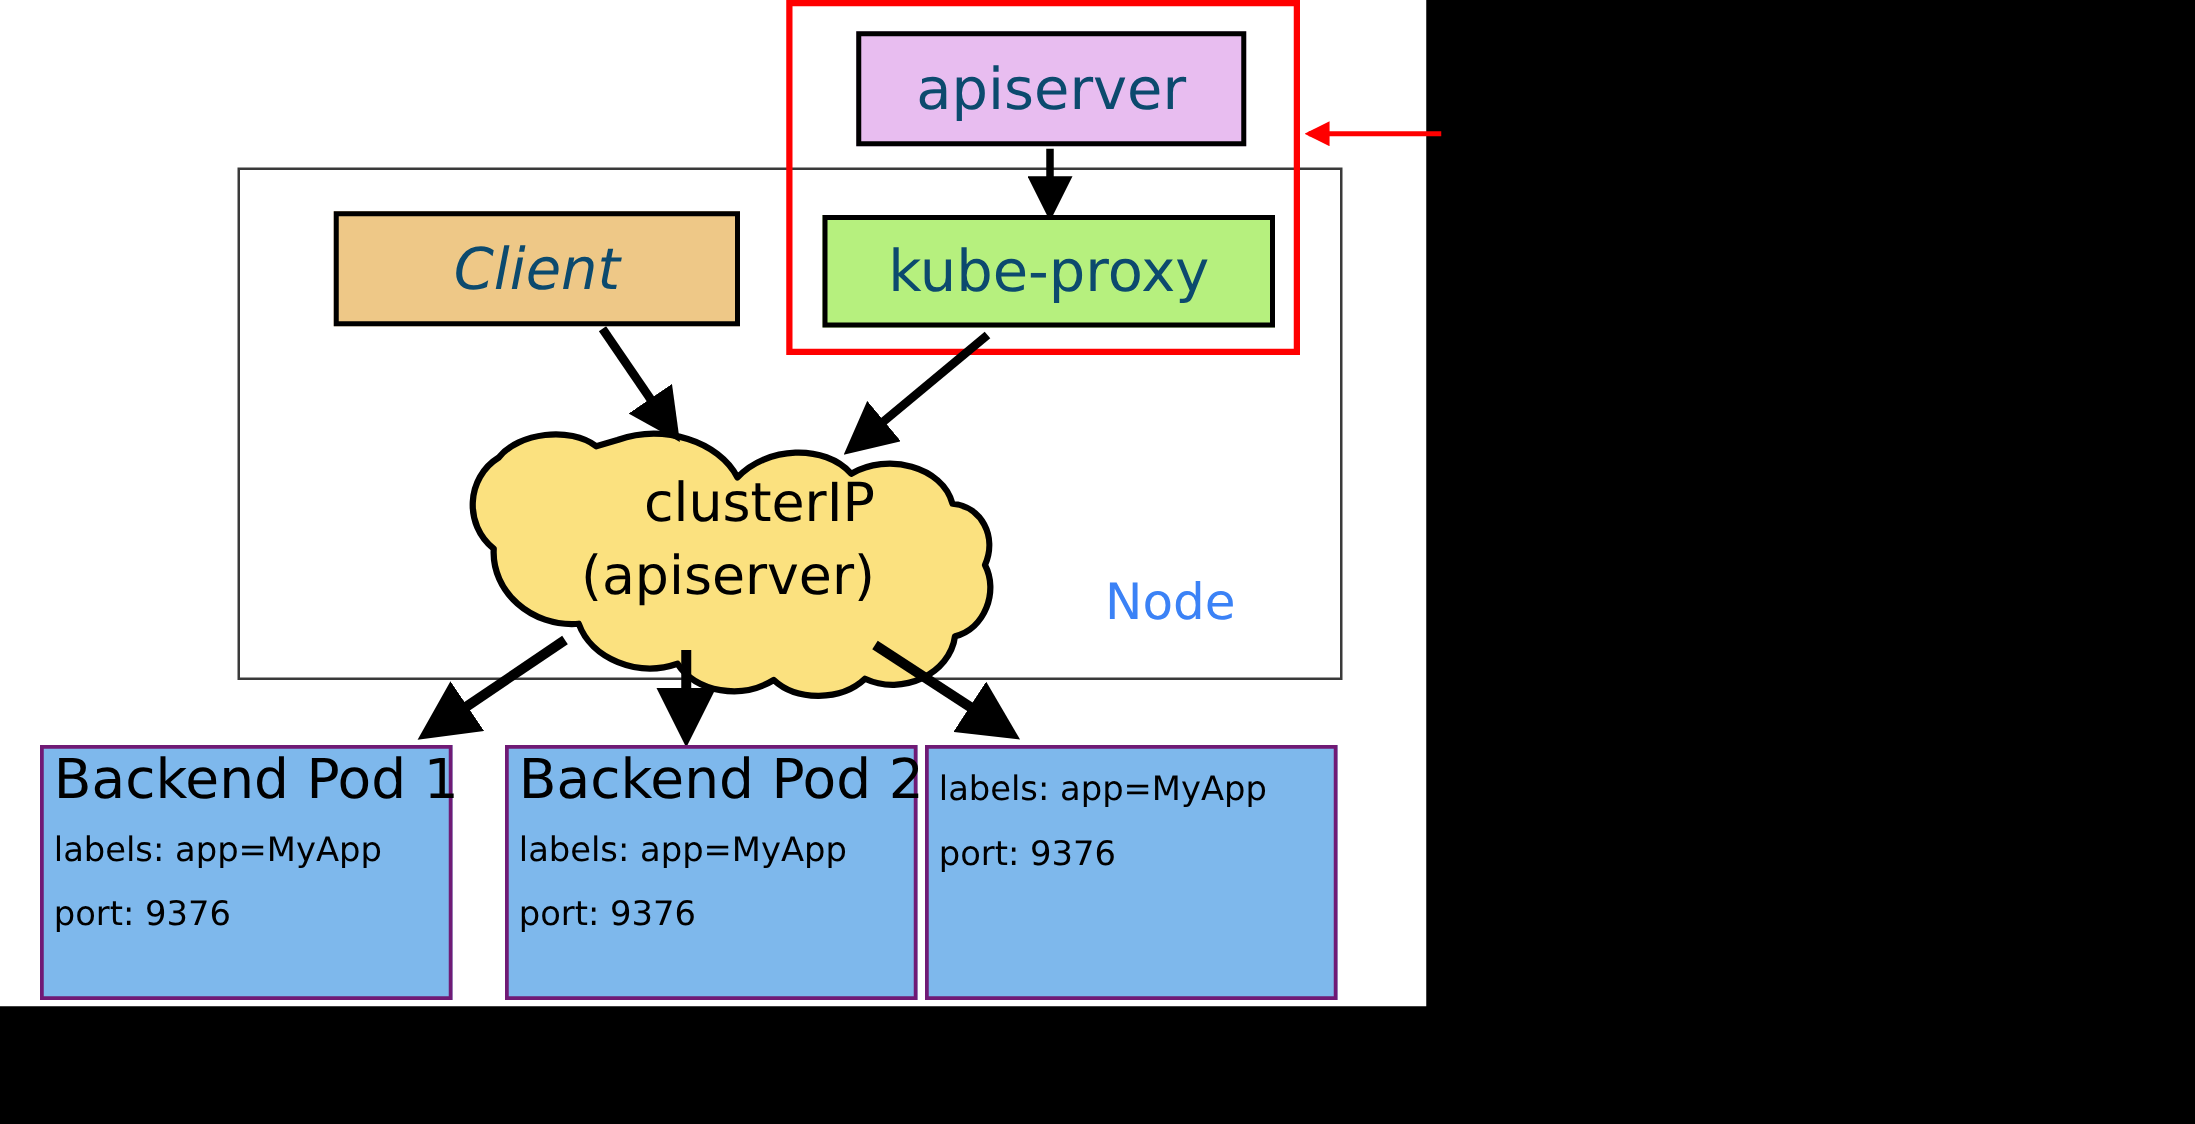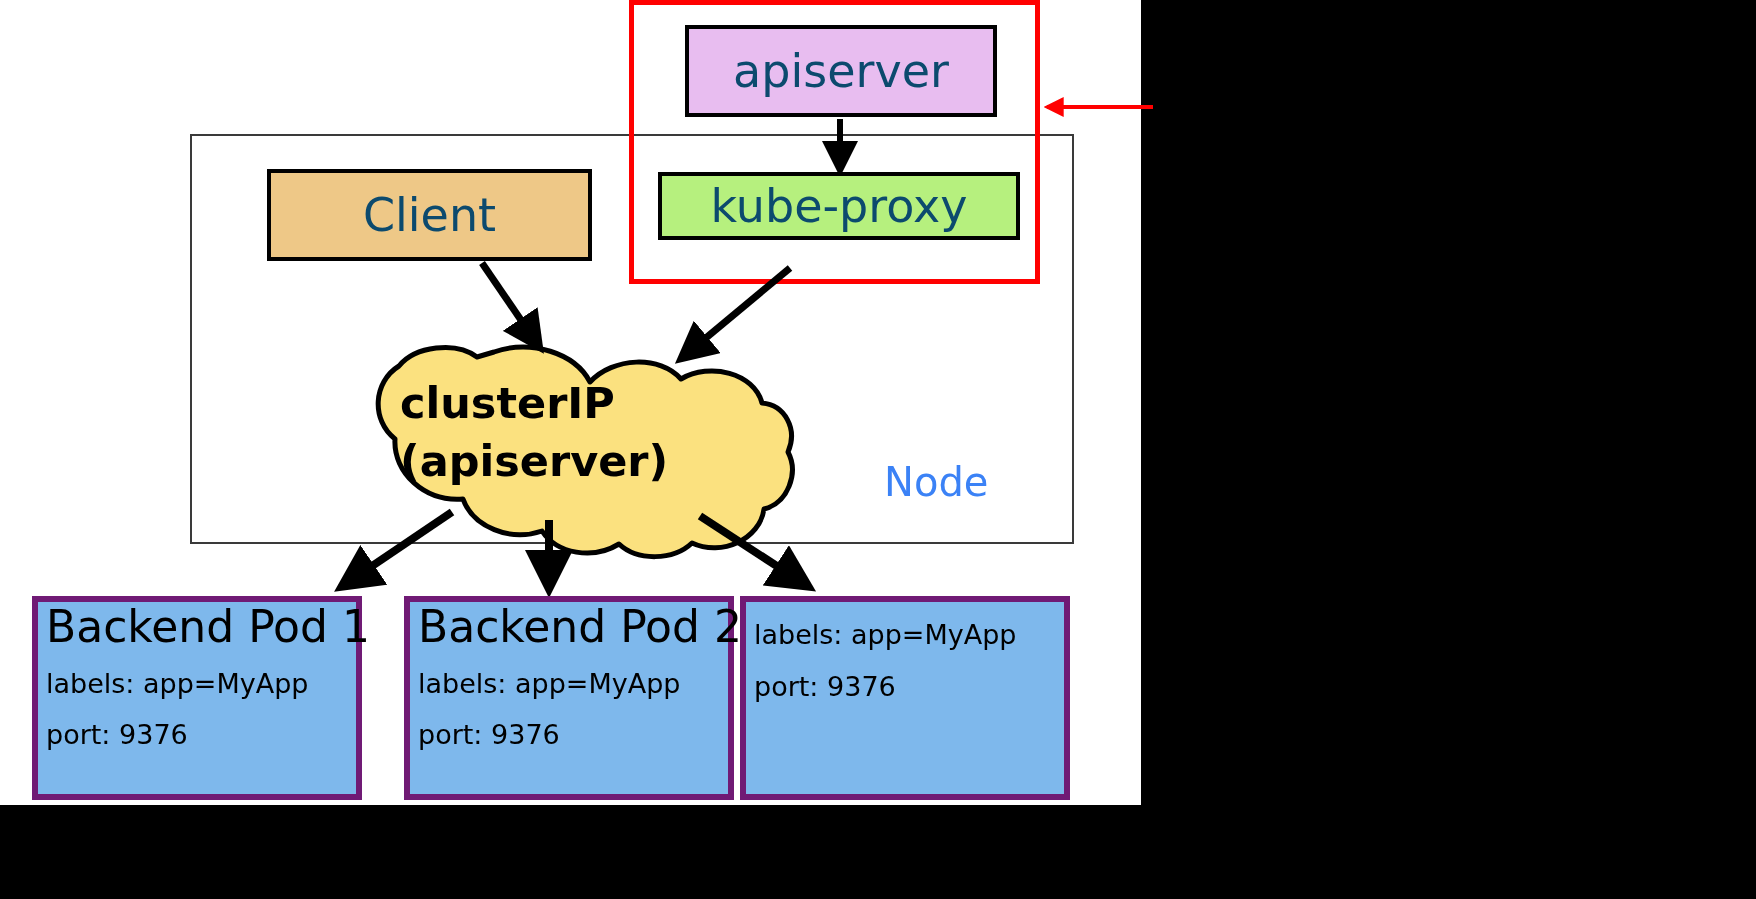--- a/index.html
+++ b/index.html
@@ -78,49 +78,49 @@
     top: 25px;
     width: 312px;
     height: 92px;
     background: #e8bdf0;
     font-size: 46px;
   }
   #kubeproxy-box {
     left: 658px;
     top: 172px;
     width: 362px;
-    height: 68px;
+    height: 90px;
     background: #b6f07e;
     font-size: 46px;
     justify-content: center;
   }
   #client-box {
     left: 267px;
     top: 169px;
     width: 325px;
     height: 92px;
     background: #eec887;
     font-size: 46px;
+    font-style: italic;
   }
   .cloud-label {
     position: absolute;
     left: 400px;
     top: 374px;
     width: 300px;
-    text-align: left;
+    text-align: right;
     font-size: 43px;
     color: #000000;
     line-height: 1.35;
     pointer-events: none;
-    font-weight: bold;
   }
   .pod-box {
     position: absolute;
     box-sizing: border-box;
-    border: 6px solid #701a75;
+    border: 3px solid #701a75;
     background: #7eb8ec;
     top: 596px;
     width: 330px;
     height: 204px;
     padding: 2px 8px 0 8px;
   }
   #pod-1 { left: 32px; }
   #pod-2 { left: 404px; }
   #pod-3 { left: 740px; }
   .pod-title {

